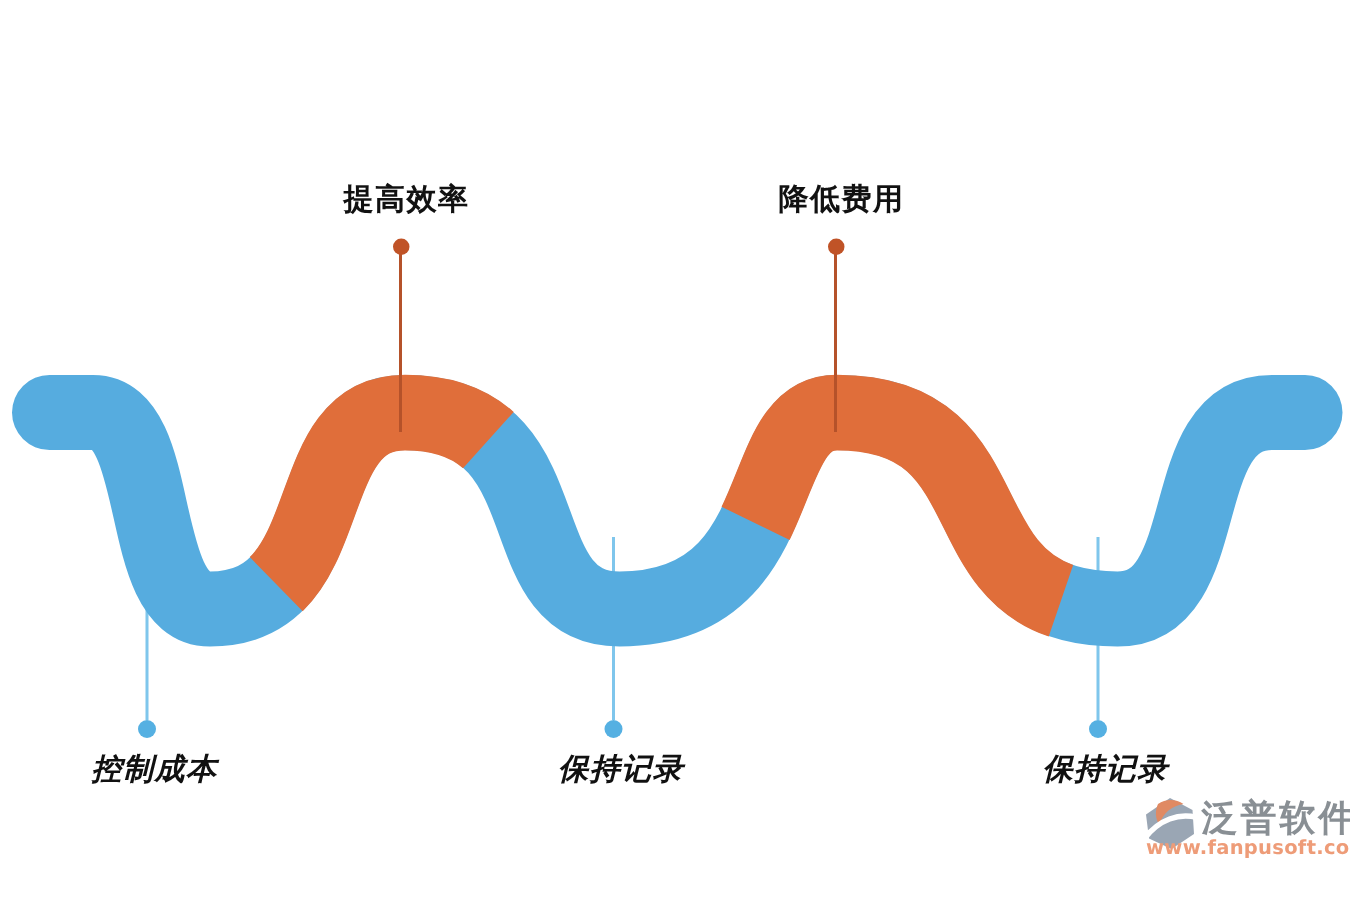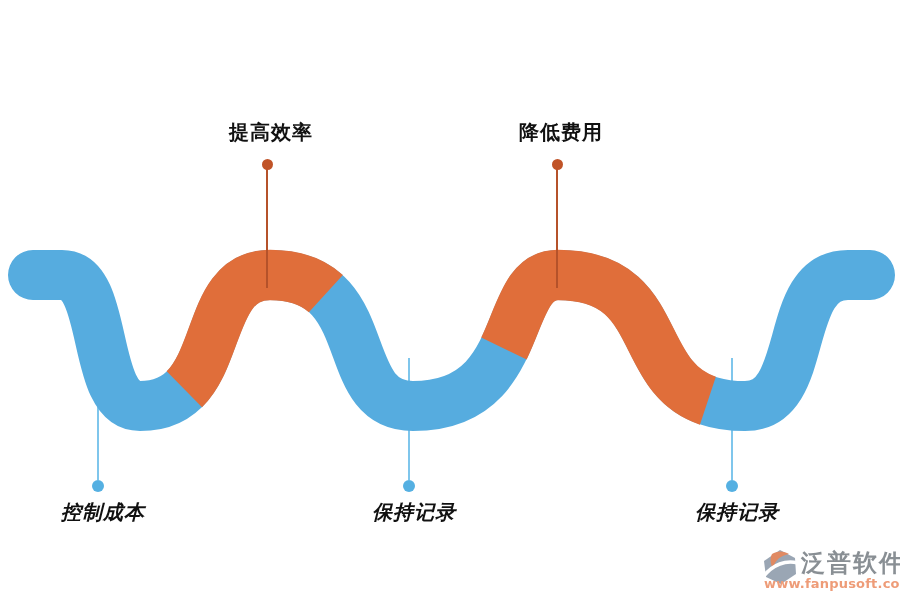--- a/index.html
+++ b/index.html
@@ -66,21 +66,21 @@
     top:169px;height:119px;
     background:var(--stem-top);
     z-index:3; 
   }
   .step.bottom .stem{
     top:358px;height:122px;
     background:var(--stem-bottom);
     z-index:1; 
   }
   .logo{
-    position:absolute;left:762px;top:547px;width:132px;height:48px;
+    position:absolute;left:762px;top:529px;width:132px;height:48px;
     z-index:5;
   }
   .logo .logo-icon{
     position:absolute;left:0;top:2px;width:36px;height:36px;
   }
   .logo .brand{
     position:absolute;left:39px;top:0px;
     font-size:24px;font-weight:bold;letter-spacing:2px;
     color:var(--brand-text);
     white-space:nowrap;

